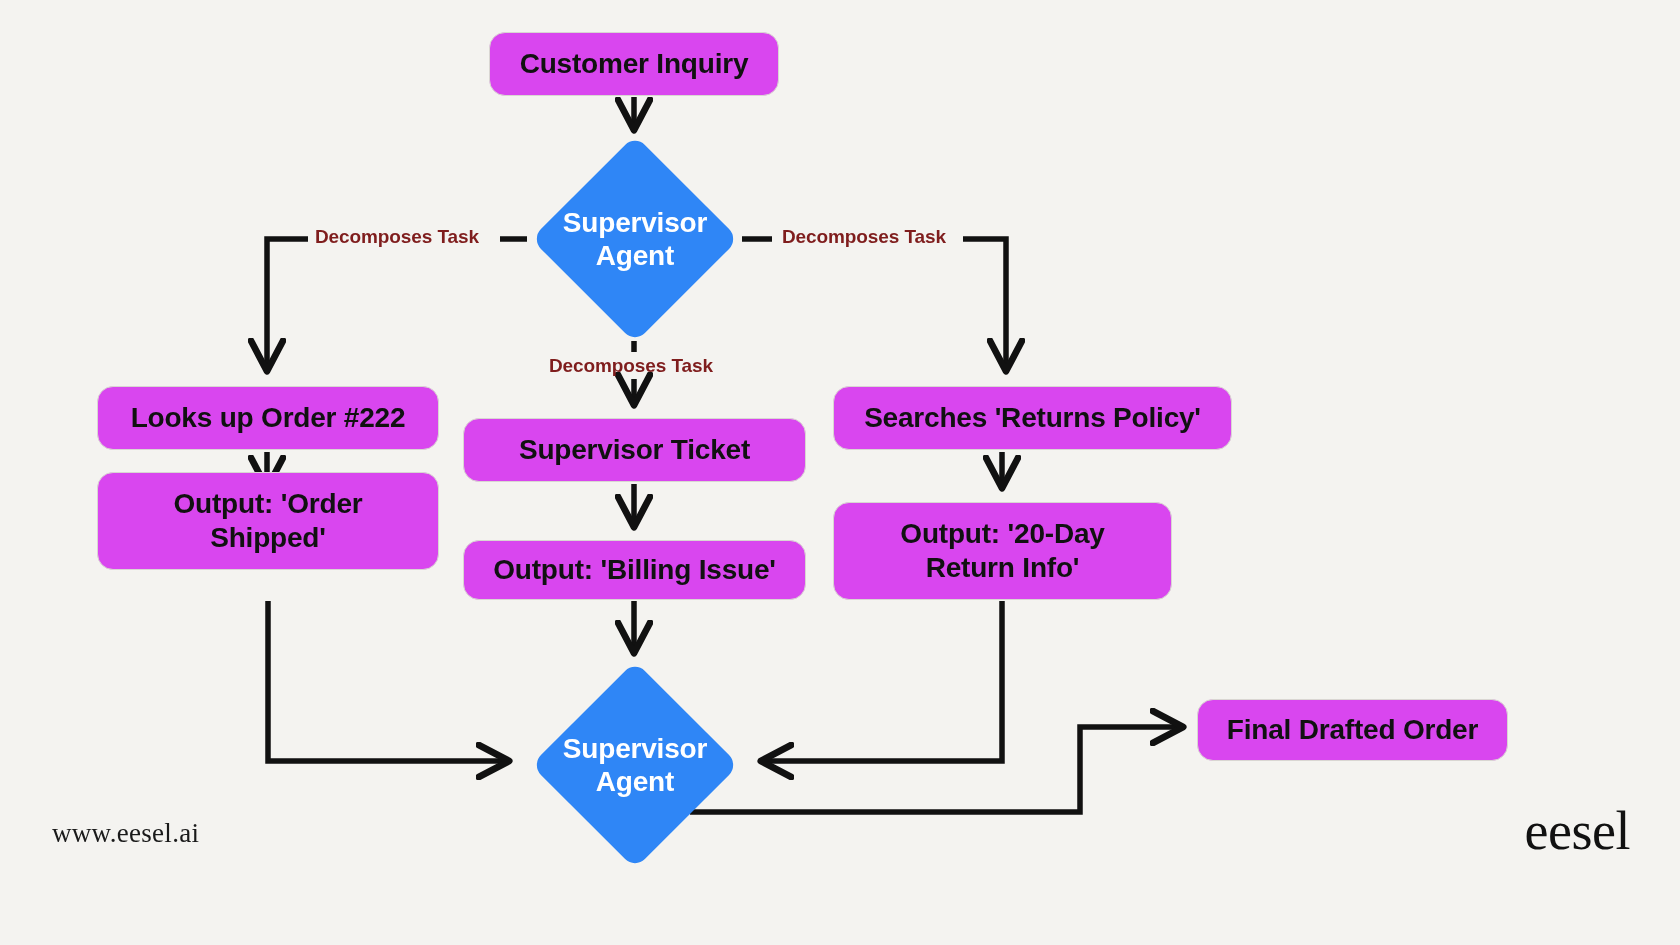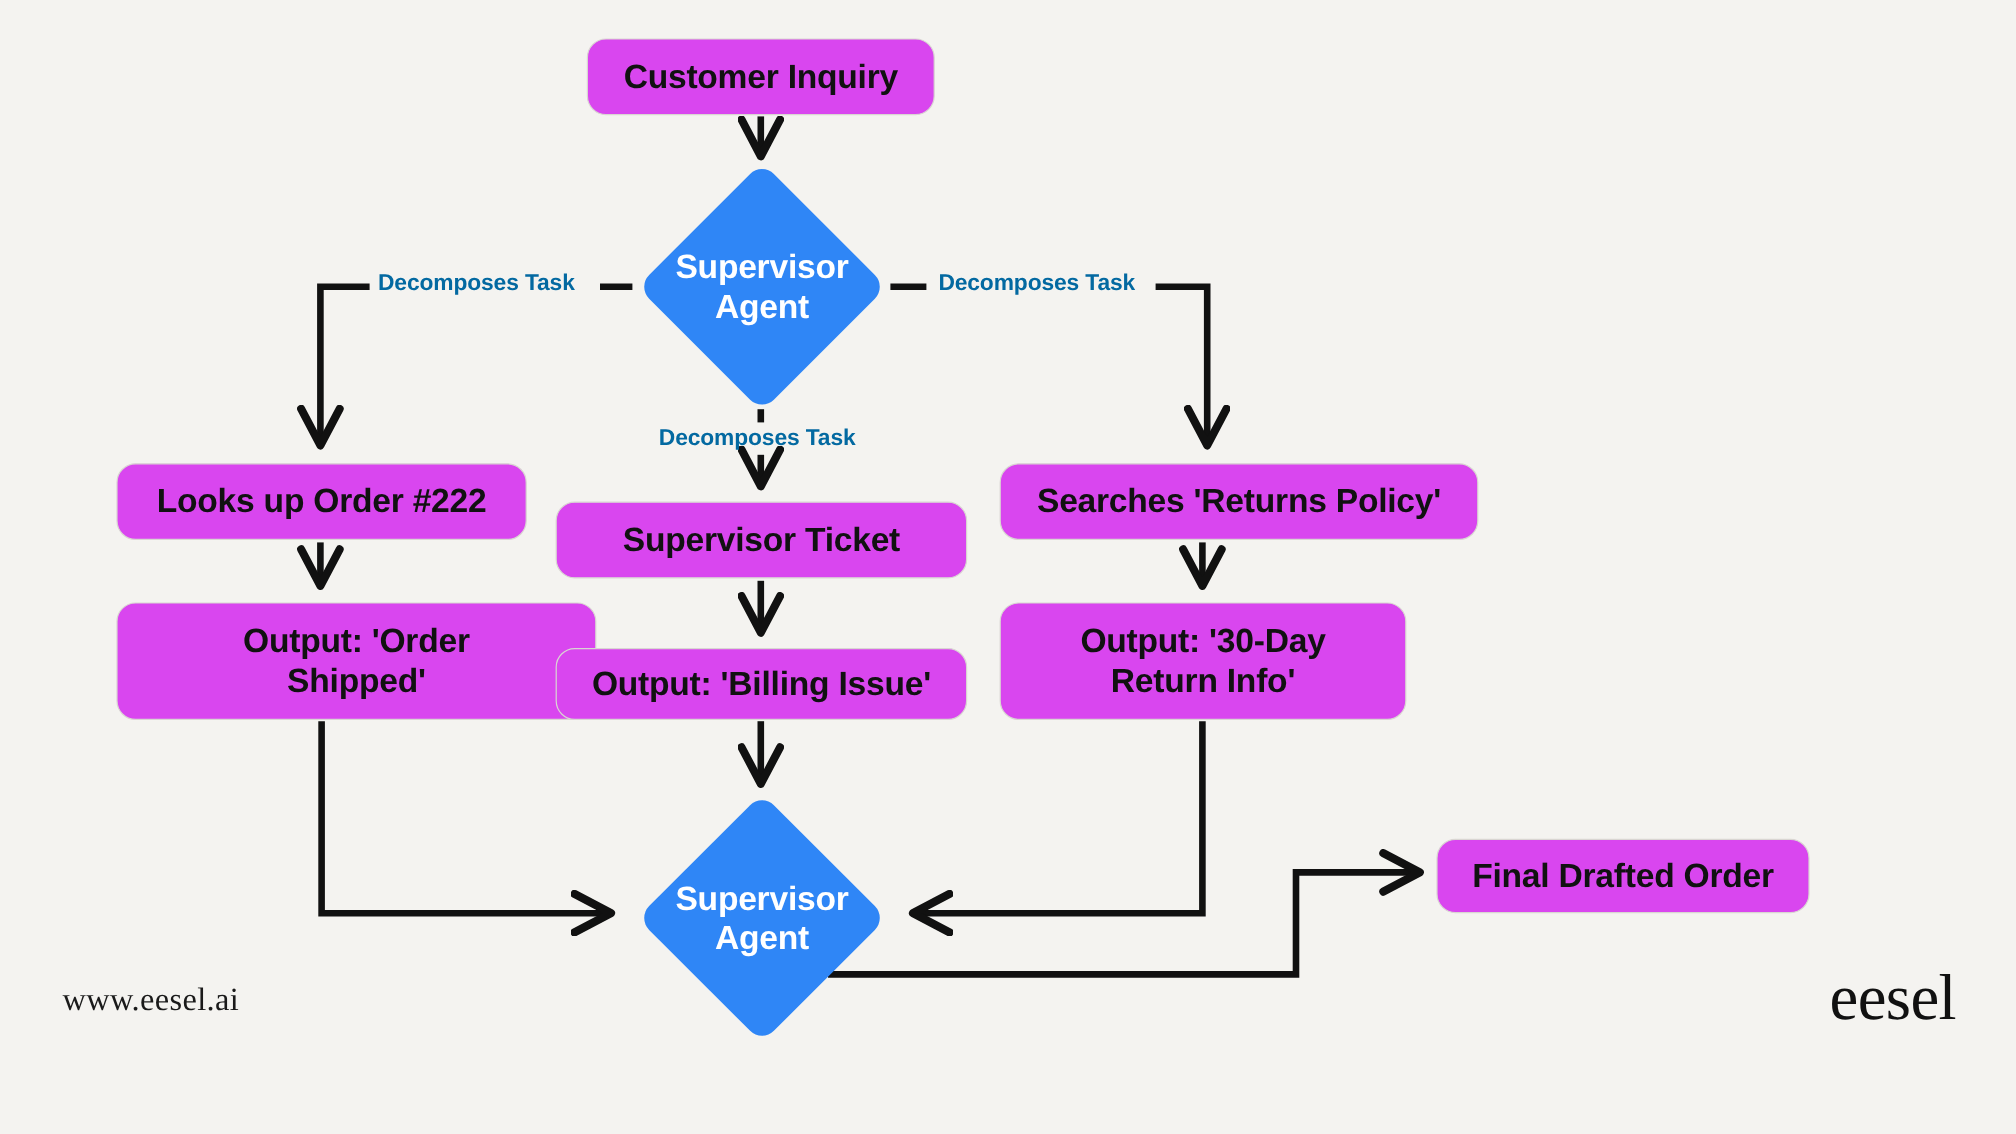--- a/index.html
+++ b/index.html
@@ -60,21 +60,21 @@
     transform: translate(-50%, -50%) rotate(45deg);
     border-radius: 14px;
   }
   .diamond .dlabel {
     position: relative;
     z-index: 2;
     white-space: pre-line;
   }
   .edge-label {
     position: absolute;
-    color: #0369a1;
+    color: #7f1d1d;
     font-weight: bold;
     font-size: 19px;
     letter-spacing: -0.1px;
     white-space: nowrap;
   }
   .footer-url {
     position: absolute;
     left: 52px;
     top: 818px;
     font-family: "Liberation Serif", serif;
@@ -146,31 +146,31 @@
   </div>
 
   <div class="node-box" style="left:463px; top:418px; width:343px; height:64px; font-size:28px;">
     <span>Supervisor Ticket</span>
   </div>
 
   <div class="node-box" style="left:833px; top:386px; width:399px; height:64px; font-size:28px;">
     <span>Searches 'Returns Policy'</span>
   </div>
 
-  <div class="node-box" style="left:97px; top:502px; width:400px; height:98px; font-size:28px;">
+  <div class="node-box" style="left:97px; top:472px; width:342px; height:98px; font-size:28px;">
     <span style="white-space:pre-line;">Output: 'Order
 Shipped'</span>
   </div>
 
   <div class="node-box" style="left:463px; top:540px; width:343px; height:60px; font-size:28px;">
     <span>Output: 'Billing Issue'</span>
   </div>
 
   <div class="node-box" style="left:833px; top:502px; width:339px; height:98px; font-size:28px;">
-    <span style="white-space:pre-line;">Output: '30-Day
+    <span style="white-space:pre-line;">Output: '20-Day
 Return Info'</span>
   </div>
 
   <div class="diamond" style="left:531px; top:661px; width:208px; height:208px; font-size:28px;">
     <span class="dshape" style="width:147px; height:147px; background:#2f86f6;"></span>
     <span class="dlabel">Supervisor
 Agent</span>
   </div>
 
   <div class="node-box" style="left:1197px; top:699px; width:311px; height:62px; font-size:28px;">

